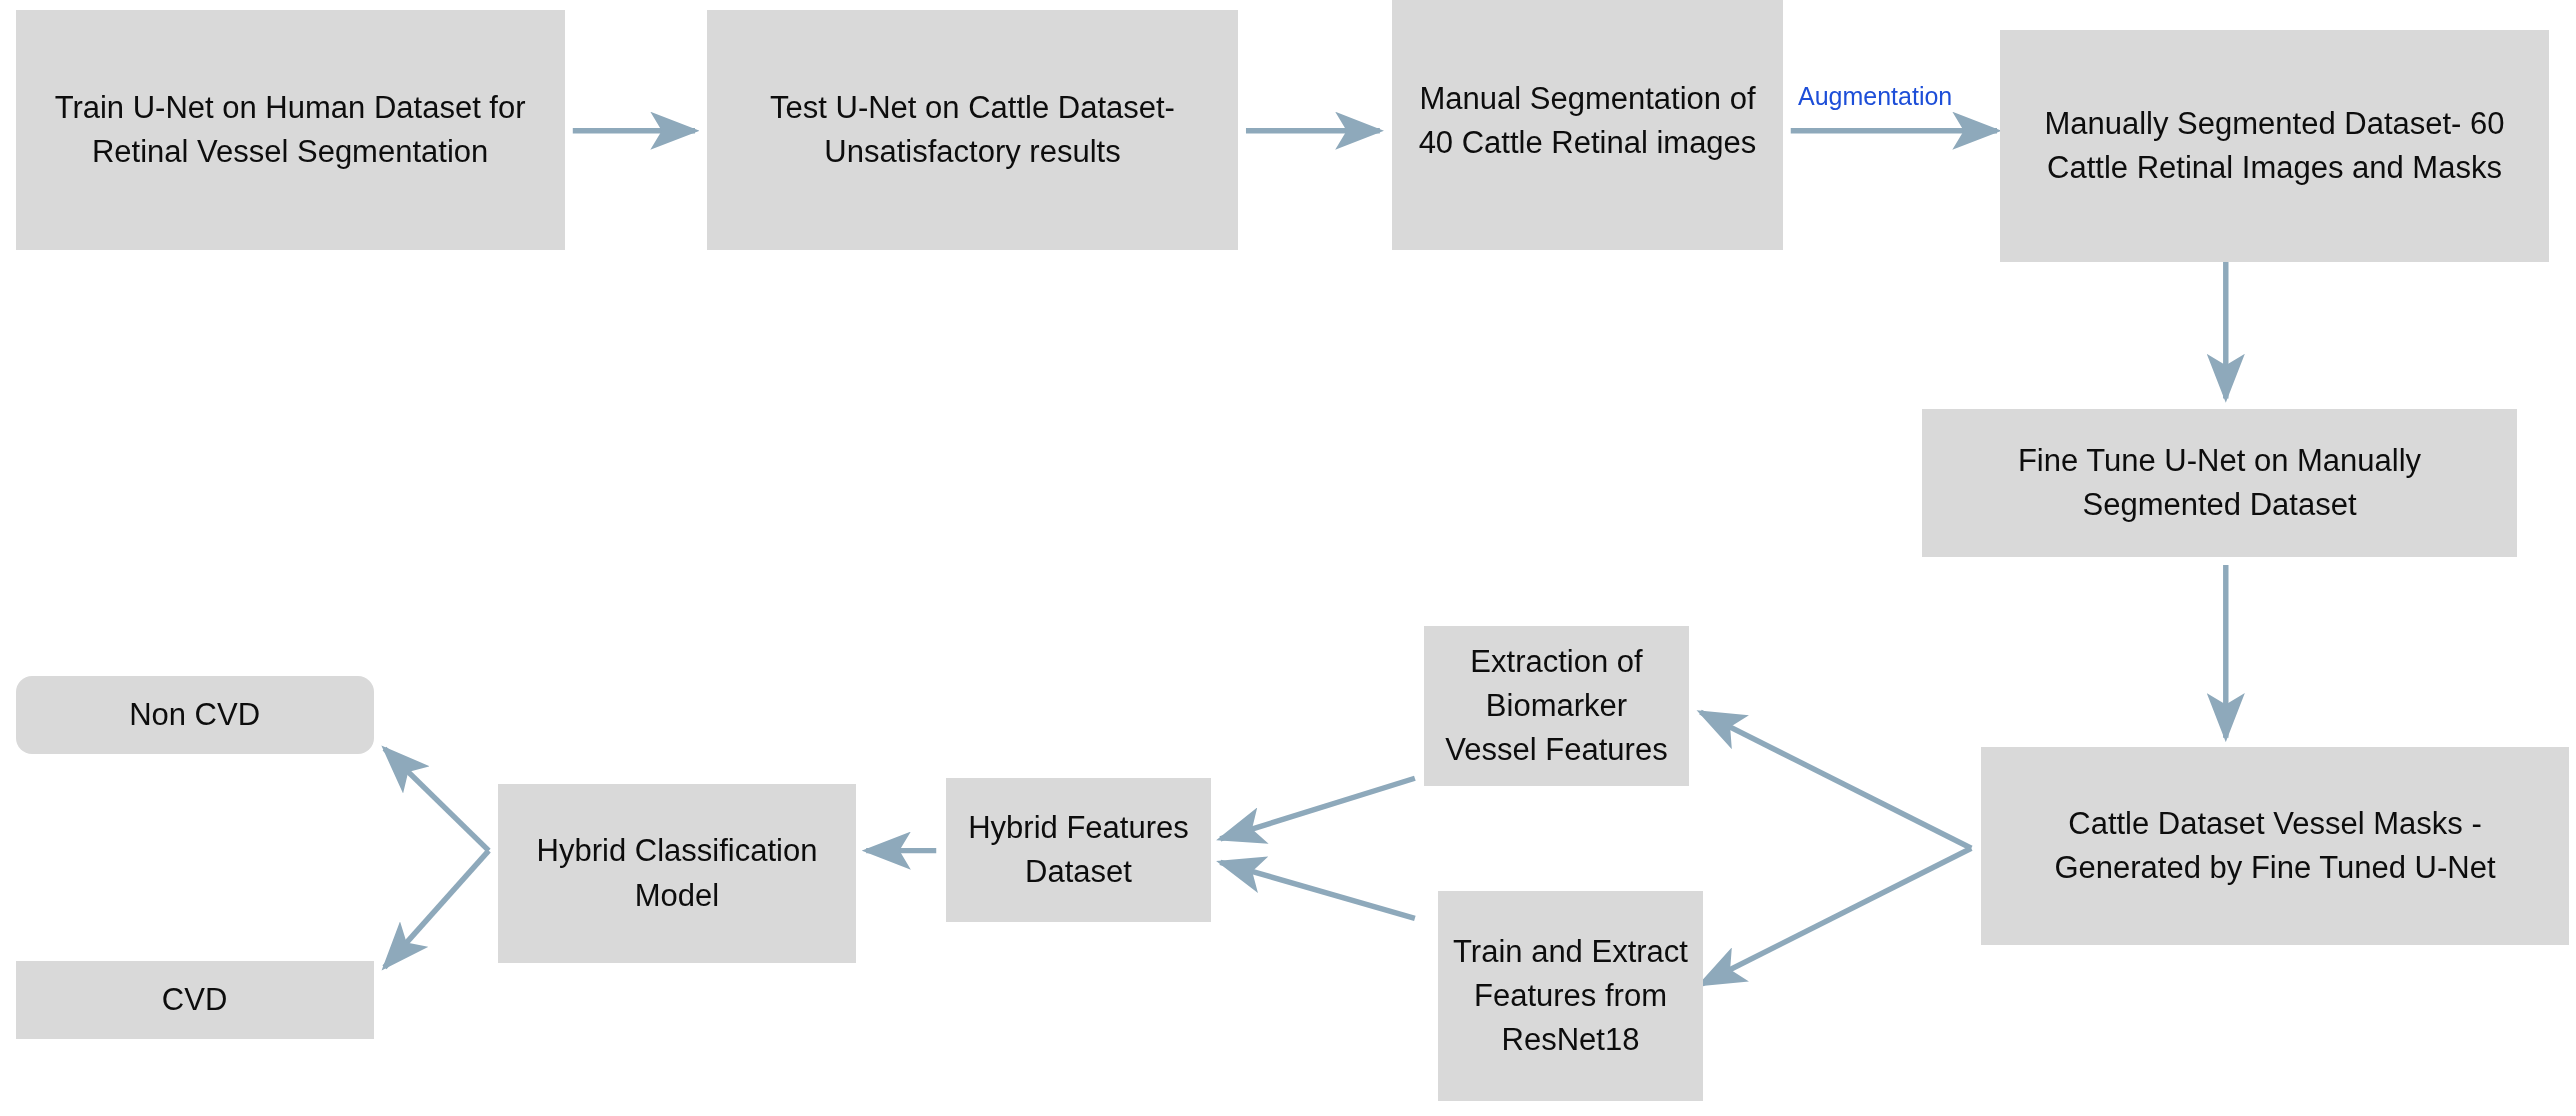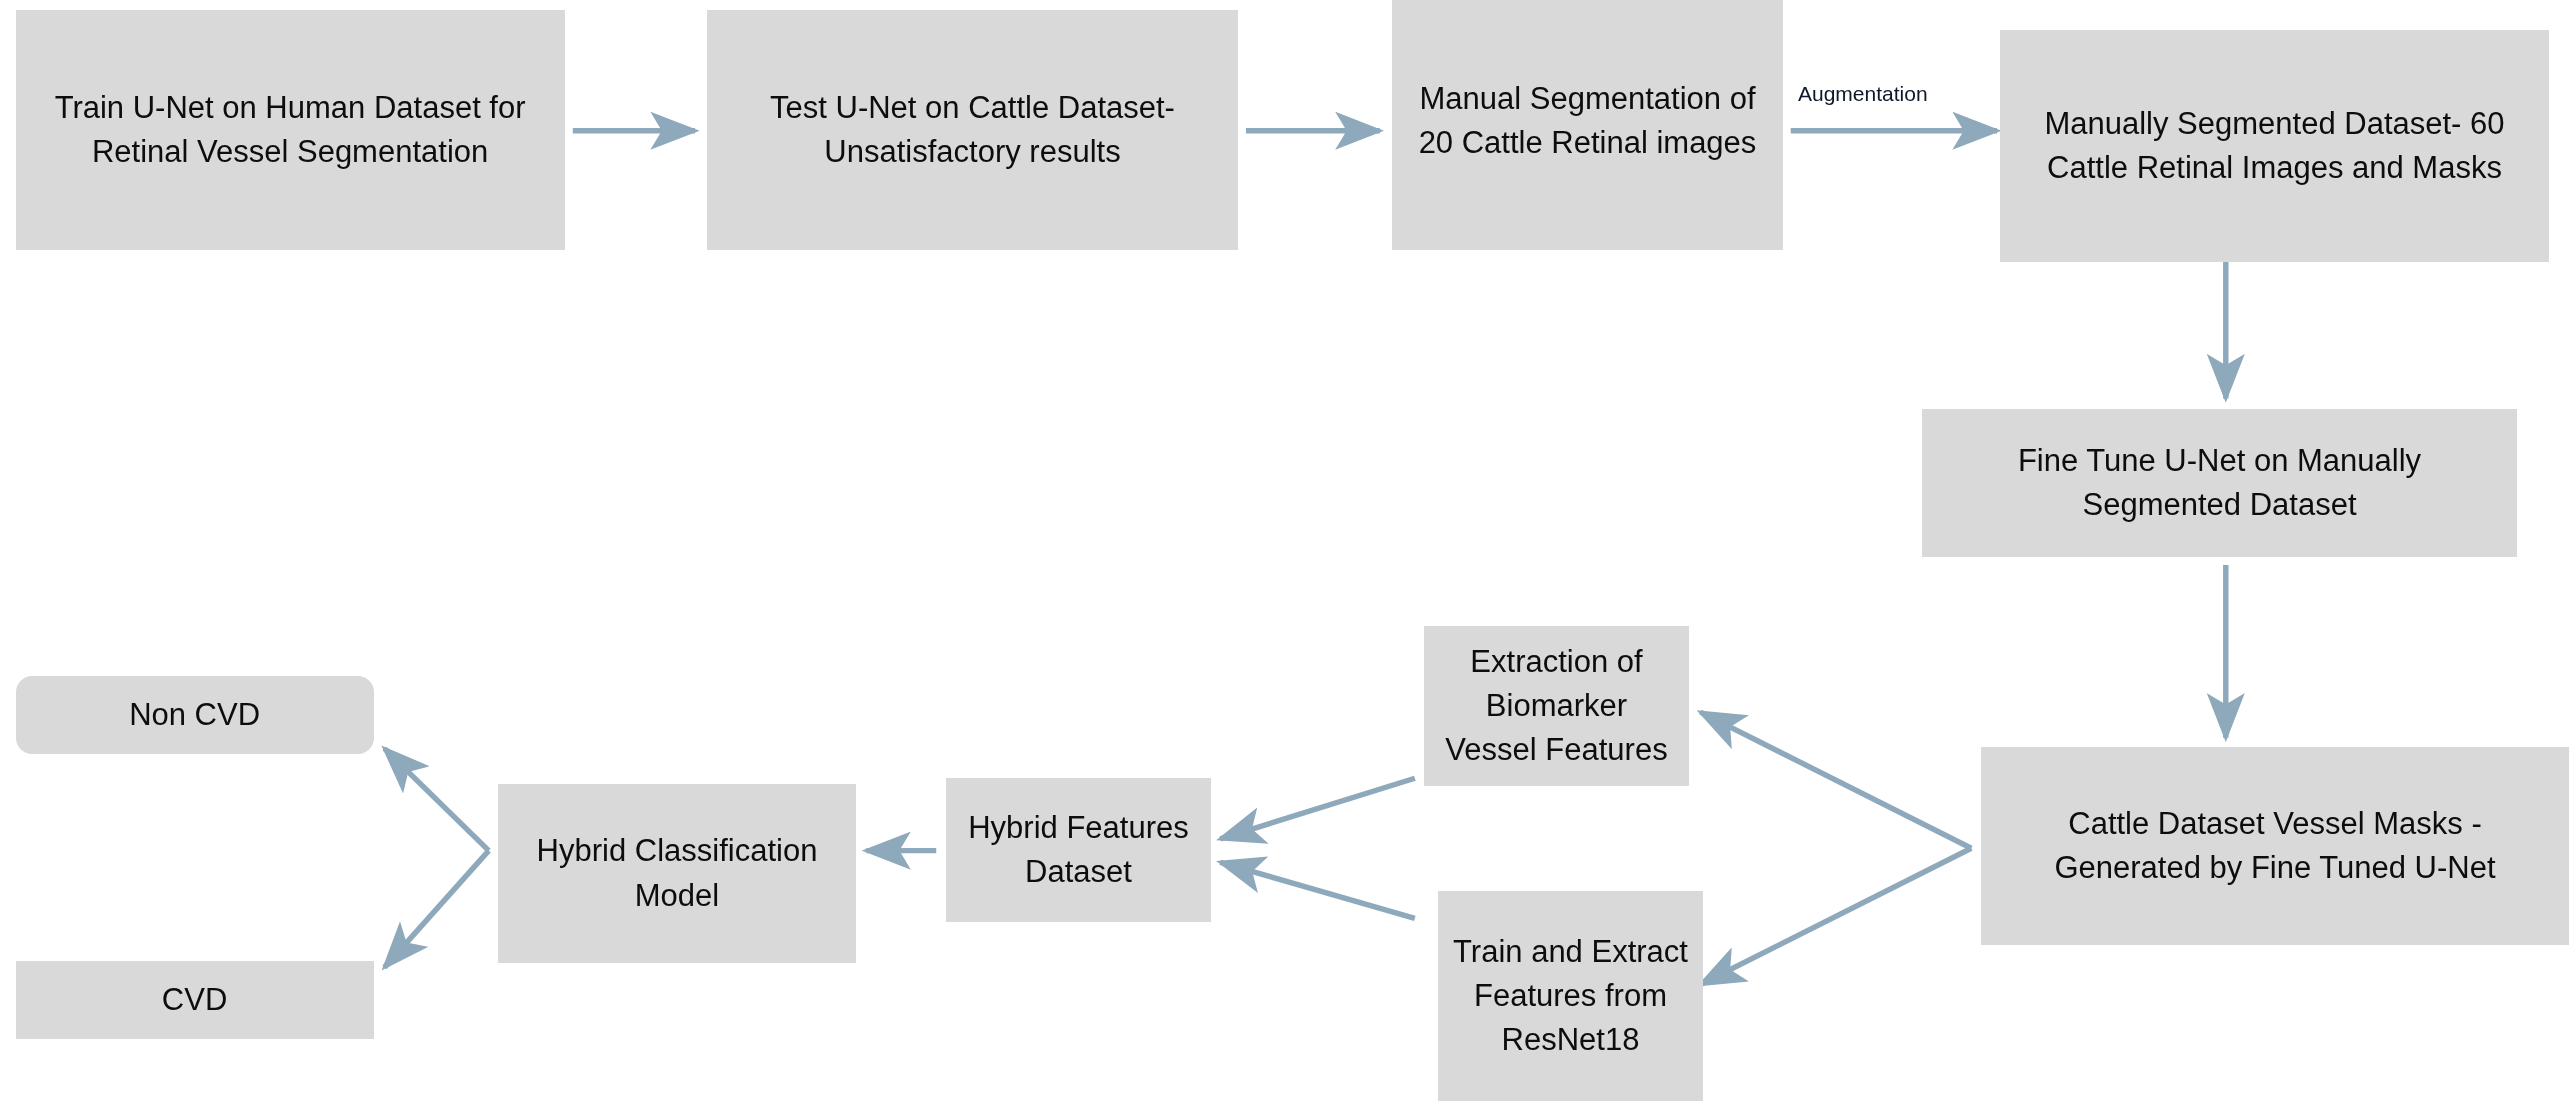--- a/index.html
+++ b/index.html
@@ -38,22 +38,22 @@
     padding: 4.7px 12.5px;
     z-index: 2;
   }
   .node-label {
     display: block;
     width: 100%;
     white-space: pre-line;
   }
   .edge-label {
     position: absolute;
-    font-size: 21px;
-    color: #0f172a;
+    font-size: 25px;
+    color: #1d4ed8;
     background: transparent;
     white-space: nowrap;
     z-index: 3;
   }
 
   
   #n-train-unet      { left: 15.6px;   top: 10px;   width: 549px;  height: 240px; }
   #n-test-unet       { left: 707px;  top: 10px;   width: 531px;  height: 240px; }
   #n-manual-seg      { left: 1392px; top: -7.8px;  width: 391px;  height: 258px; }
   #n-aug-dataset     { left: 2000px; top: 10px;   width: 549px;  height: 232px; margin-top: 20px; }
@@ -117,21 +117,21 @@
 
   <div class="node" id="n-train-unet">
     <span class="node-label">Train U-Net on Human Dataset for Retinal Vessel Segmentation</span>
   </div>
 
   <div class="node" id="n-test-unet">
     <span class="node-label">Test U-Net on Cattle Dataset- Unsatisfactory results</span>
   </div>
 
   <div class="node" id="n-manual-seg">
-    <span class="node-label">Manual Segmentation of 20 Cattle Retinal images</span>
+    <span class="node-label">Manual Segmentation of 40 Cattle Retinal images</span>
   </div>
 
   <div class="edge-label" id="lbl-augmentation">Augmentation</div>
 
   <div class="node" id="n-aug-dataset">
     <span class="node-label">Manually Segmented Dataset- 60 Cattle Retinal Images and Masks</span>
   </div>
 
   <div class="node" id="n-fine-tune">
     <span class="node-label">Fine Tune U-Net on Manually Segmented Dataset</span>

